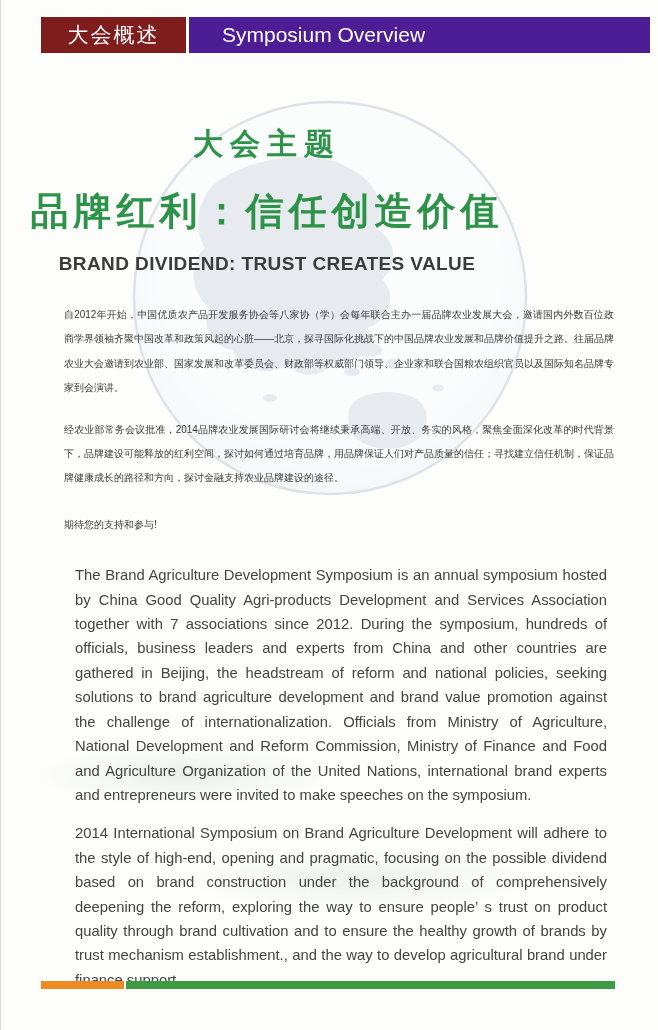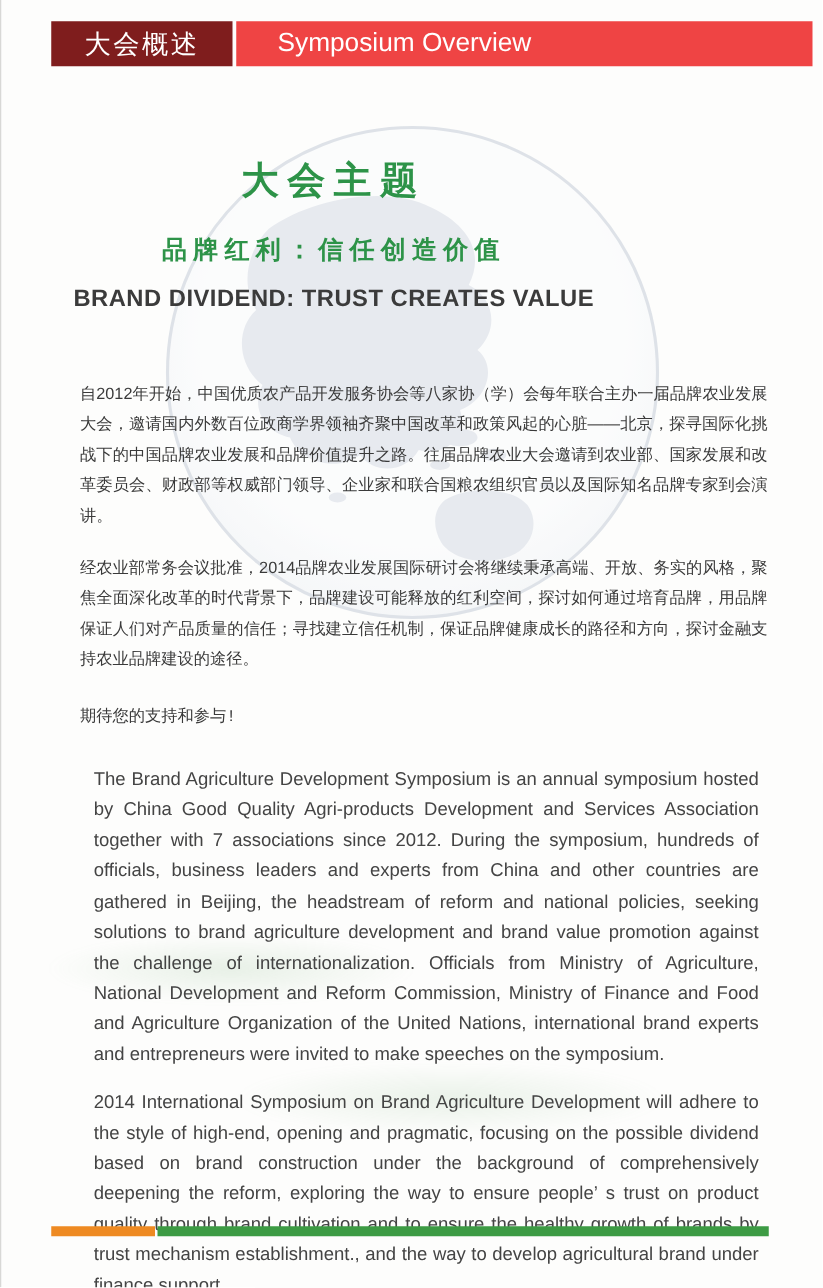--- a/index.html
+++ b/index.html
@@ -19,21 +19,21 @@
   .header-bar{
     position:absolute;left:41px;top:17px;width:609px;height:36px;
     display:flex;
   }
   .seg-orange{
     width:145px;background:#7f1d1d;color:#ffffff;
     display:flex;align-items:center;justify-content:center;
     font-size:21px;letter-spacing:2px;margin-right:3px;
   }
   .seg-green{
-    flex:1;background:#ef4444;color:#ffffff;
+    flex:1;background:#4c1d95;color:#ffffff;
     display:flex;align-items:center;
     padding-left:33px;font-size:21px;
   }
 
   
   .globe{
     position:absolute;left:120px;top:88px;width:420px;height:420px;
     opacity:0.62;pointer-events:none;
   }
 
@@ -45,36 +45,36 @@
     background:radial-gradient(ellipse at center, rgba(120,175,120,0.14), rgba(120,175,120,0) 72%);}
 
   
   .title-block{
     position:absolute;left:0;top:124px;width:534px;text-align:center;
   }
   .title-cn{
     margin:0;font-size:30px;font-weight:bold;color:#2d9348;letter-spacing:7px;
   }
   .theme-cn{
-    margin:21px 0 16px 0;font-size:20px;font-weight:bold;color:#2d9348;letter-spacing:5px;
+    margin:21px 0 16px 0;font-size:38px;font-weight:bold;color:#2d9348;letter-spacing:5px;
   }
   .theme-en{
     margin:9px 0 0 0;font-size:19px;font-weight:bold;color:#3b3b3b;letter-spacing:0.4px;
   }
 
   
   .content{
     position:absolute;left:64px;top:303px;width:550px;
   }
   .p-cn{
     margin:0 0 17px 0;
-    font-size:13px;line-height:24.4px;color:#3a3a3a;
+    font-size:10px;line-height:24.4px;color:#3a3a3a;
     text-align:justify;
   }
-  .p-cn-closing{margin:22px 0 26px 0;text-align:left;font-family:Liberation Mono, monospace;}
+  .p-cn-closing{margin:22px 0 26px 0;text-align:left;}
   .p-en{
     margin:0 0 14px 11px;
     font-size:14.8px;line-height:24.4px;color:#444444;
     text-align:justify;width:532px;
   }
 
   
   .footer-bar{
     position:absolute;left:41px;top:981px;width:574px;height:8px;
     display:flex;

